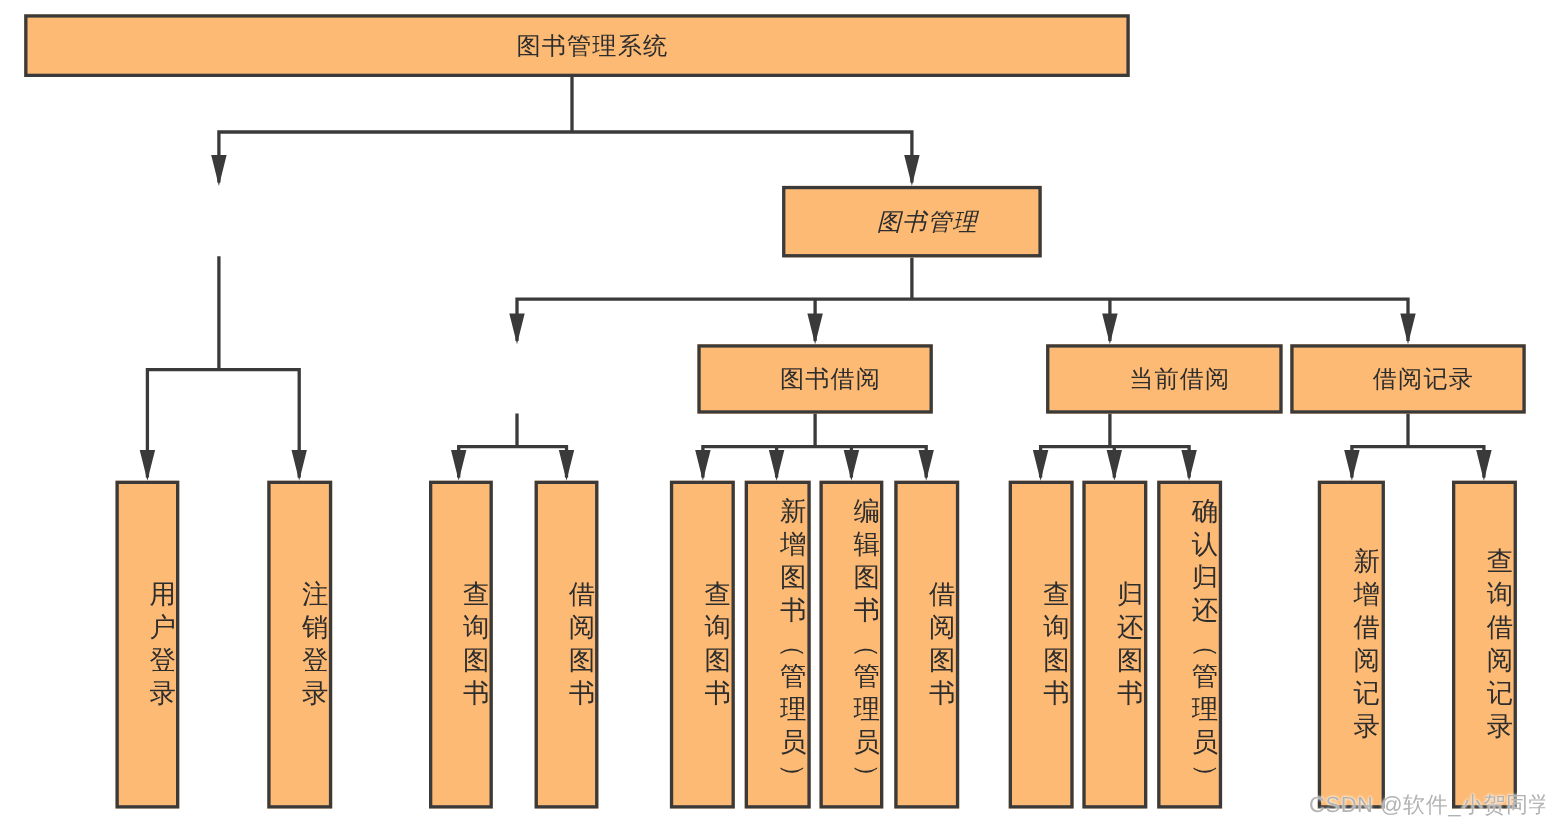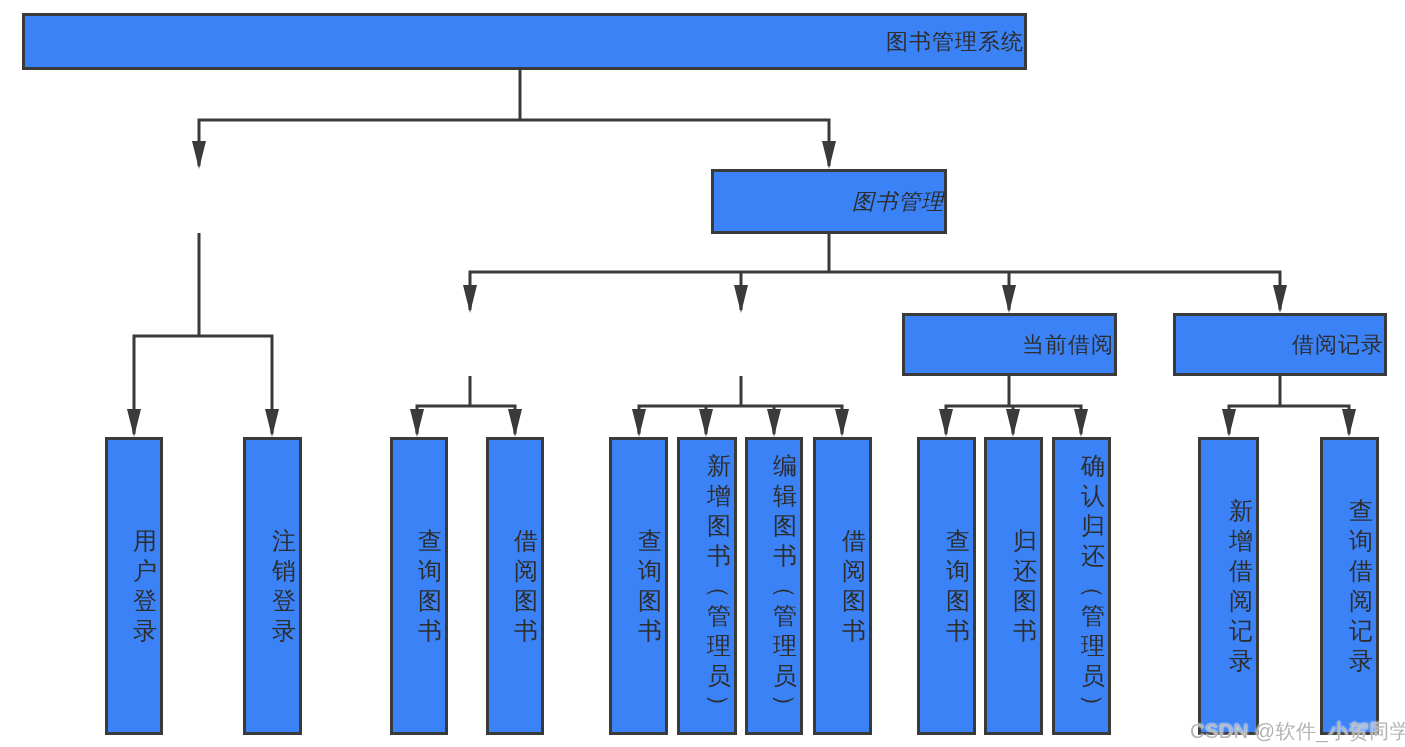--- a/index.html
+++ b/index.html
@@ -3,38 +3,38 @@
 <meta charset="utf-8">
 <style>
   html,body{margin:0;padding:0;background:#ffffff;}
   body{font-family:"Liberation Sans","DejaVu Sans",sans-serif;}
   #stage{position:relative;width:1405px;height:747px;background:#ffffff;overflow:hidden;}
   #wires{position:absolute;left:0;top:0;z-index:0;}
   .box{
     position:absolute;
     box-sizing:border-box;
     border:3px solid #3a3a3a;
-    background:#3b82f6;
-    display:flex;align-items:center;justify-content:flex-end;
+    background:#fdba74;
+    display:flex;align-items:center;justify-content:center;
     z-index:1;
     padding-left:28px;
   }
   .hlabel{
     font-size:22px;color:#2d2d2d;letter-spacing:1px;white-space:nowrap;
   }
   
   .b-root{left:22px;top:13px;width:1005px;height:57px;}
   
   .b-userlogin{left:81px;top:169px;width:237px;height:65px;}
   .b-bookmgmt{left:711px;top:169px;width:236px;height:65px;font-style:italic;}
   
   .lvl3{top:313px;height:63px;}
   .b-newbook{left:363px;width:215px;}
   .b-borrowmod{left:634px;width:214px;}
-  .b-currentborrow{left:902px;width:215px;}
+  .b-currentborrow{left:951px;width:215px;}
   .b-borrowrecord{left:1173px;width:214px;}
   
   .leaf{top:437px;height:298px;}
   .b-l-userlogin{left:105px;width:58px;}
   .b-l-logout{left:243px;width:59px;}
   .b-l-nbr-query{left:390px;width:58px;}
   .b-l-nbr-borrow{left:486px;width:58px;}
   .b-l-bb-query{left:609px;width:59px;}
   .b-l-bb-add{left:677px;width:60px;}
   .b-l-bb-edit{left:745px;width:58px;}
@@ -98,20 +98,23 @@
   </svg>
 
   <div class="box b-root">
     <span class="hlabel">图书管理系统</span>
   </div>
 
   <div class="box b-bookmgmt">
     <span class="hlabel">图书管理</span>
   </div>
 
+  <div class="box lvl3 b-borrowmod">
+    <span class="hlabel">图书借阅</span>
+  </div>
   <div class="box lvl3 b-currentborrow">
     <span class="hlabel">当前借阅</span>
   </div>
   <div class="box lvl3 b-borrowrecord">
     <span class="hlabel">借阅记录</span>
   </div>
 
   <div class="box leaf b-l-userlogin">
     <span class="vlabel">
         <span class="ch">用</span>

